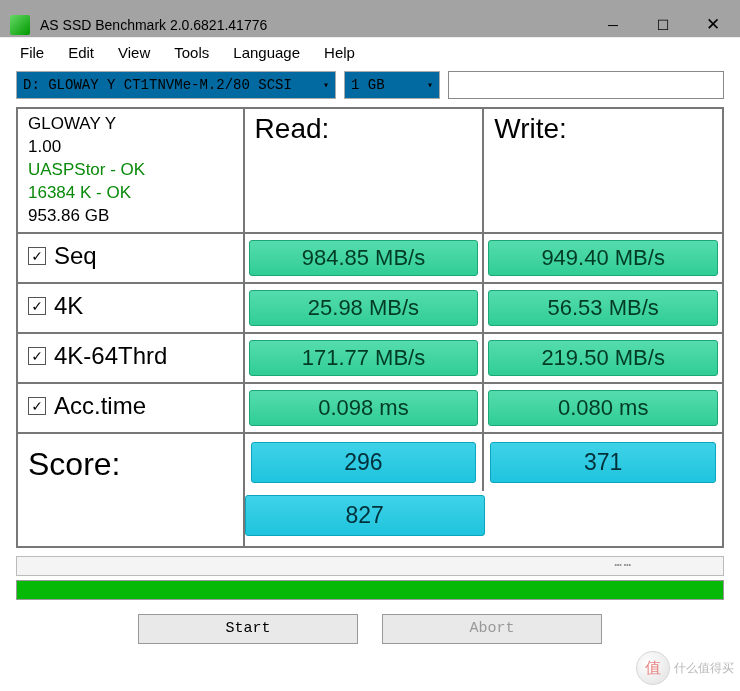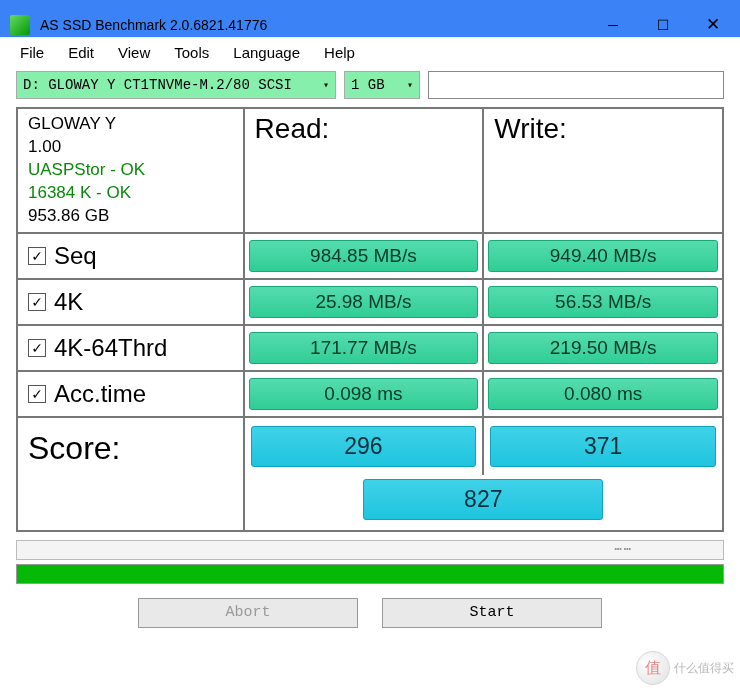--- a/index.html
+++ b/index.html
@@ -1,35 +1,35 @@
 <!DOCTYPE html>
 <html><head>
 <meta charset="utf-8">
 <style>
 * { box-sizing: border-box; margin: 0; padding: 0; }
 body { font-family: "Segoe UI", Tahoma, sans-serif; background: #fff; width: 740px; height: 691px; overflow: hidden; }
 
 
-.titlebar { display: flex; align-items: center; height: 38px; padding: 12px 2px 0 10px; background: #3b82f6; border-bottom: 1px solid #eee; }
+.titlebar { display: flex; align-items: center; height: 38px; padding: 12px 2px 0 10px; background: #a3a3a3; border-bottom: 1px solid #eee; }
 .titlebar .app-icon { width: 20px; height: 20px; background: linear-gradient(135deg, #66d966 0%, #009900 100%); border-radius: 2px; margin-right: 10px; }
 .titlebar .title { font-size: 14px; color: #000; flex: 1; }
 .win-controls { display: flex; }
 .win-btn { width: 50px; height: 32px; display: flex; align-items: center; justify-content: center; font-family: sans-serif; font-size: 14px; color: #000; }
 .win-btn.close { font-size: 17px; }
 
 
 .menubar { display: flex; gap: 24px; padding: 6px 20px 10px 20px; font-size: 15px; }
 .menubar span { cursor: default; }
 
 
 .toolbar { display: flex; gap: 8px; padding: 0 16px 8px 16px; align-items: center; }
-.select { height: 28px; border: 1px solid #aaa; background: #86efac; font-family: "Courier New", monospace; font-size: 14px; padding: 2px 6px; display: flex; align-items: center; }
+.select { height: 28px; border: 1px solid #aaa; background: #0369a1; font-family: "Courier New", monospace; font-size: 14px; padding: 2px 6px; display: flex; align-items: center; }
 .select .caret { margin-left: 8px; font-size: 10px; }
 .drive-select { width: 320px; justify-content: space-between; }
-.size-select { width: 76px; justify-content: space-between; }
+.size-select { width: 96px; justify-content: space-between; }
 .text-input { flex: 1; height: 28px; border: 1px solid #888; background: #fff; }
 
 
 .main { padding: 0 16px; }
 .grid { border: 2px solid #777; border-collapse: collapse; width: 100%; table-layout: fixed; }
 .grid td { border: 2px solid #777; padding: 4px 10px; vertical-align: top; }
 .col-label { width: 225px; }
 .col-val { width: 238px; }
 
 
@@ -39,28 +39,28 @@
 
 
 .hdr { font-size: 28px; color: #000; }
 
 
 .rowlabel { font-size: 24px; display: flex; align-items: center; gap: 8px; padding: 4px 0; }
 .chk { width: 18px; height: 18px; border: 1px solid #555; display: inline-flex; align-items: center; justify-content: center; font-size: 14px; line-height: 1; }
 
 
 .valcell { padding: 6px 4px !important; }
-.pill { background: #3fd6a3; background: linear-gradient(#55dcae, #30cd96); border: 1px solid #1ba876; border-radius: 3px; color: #003b26; font-size: 19px; text-align: center; padding: 4px 17px; }
+.pill { background: #3fd6a3; background: linear-gradient(#55dcae, #30cd96); border: 1px solid #1ba876; border-radius: 3px; color: #003b26; font-size: 22px; text-align: center; padding: 4px 17px; }
 .pill-blue { background: linear-gradient(#3fd2e8, #1fc4de); border: 1px solid #0da4be; color: #00303a; font-size: 23px; padding: 6px 12px; }
 
 
 .scorelabel { font-size: 32px; padding: 12px 10px !important; }
 .scorecell { padding: 8px 6px !important; }
 .total-cell { text-align: center; padding: 4px 0 10px 0 !important; }
-.total-pill-wrap { display: flex; justify-content: center; }
+.total-pill-wrap { display: flex; justify-content: flex-start; }
 .total-pill { width: 240px; }
 
 
 .progress-area { padding: 8px 16px 4px 16px; }
 .prog-text { height: 20px; border: 1px solid #bbb; background: #f4f4f4; position: relative; }
 .prog-dots { position: absolute; right: 90px; top: 1px; font-size: 12px; letter-spacing: 2px; color: #333; }
 .prog-bar { height: 20px; background: #06b906; border: 1px solid #999; margin-top: 4px; }
 
 
 .btnrow { display: flex; justify-content: center; gap: 24px; padding: 10px 0 12px 0; }
@@ -206,20 +206,20 @@
 </div>
 
 <div class="progress-area">
   <div class="prog-text">
     <span class="prog-dots">┄┄</span>
   </div>
   <div class="prog-bar"></div>
 </div>
 
 <div class="btnrow">
+  <div class="btn">Start</div>
   <div class="btn disabled">Abort</div>
-  <div class="btn">Start</div>
 </div>
 
 <div class="watermark">
   <div class="circ">值</div>
   <span>什么值得买</span>
 </div>
 
 </body></html>

